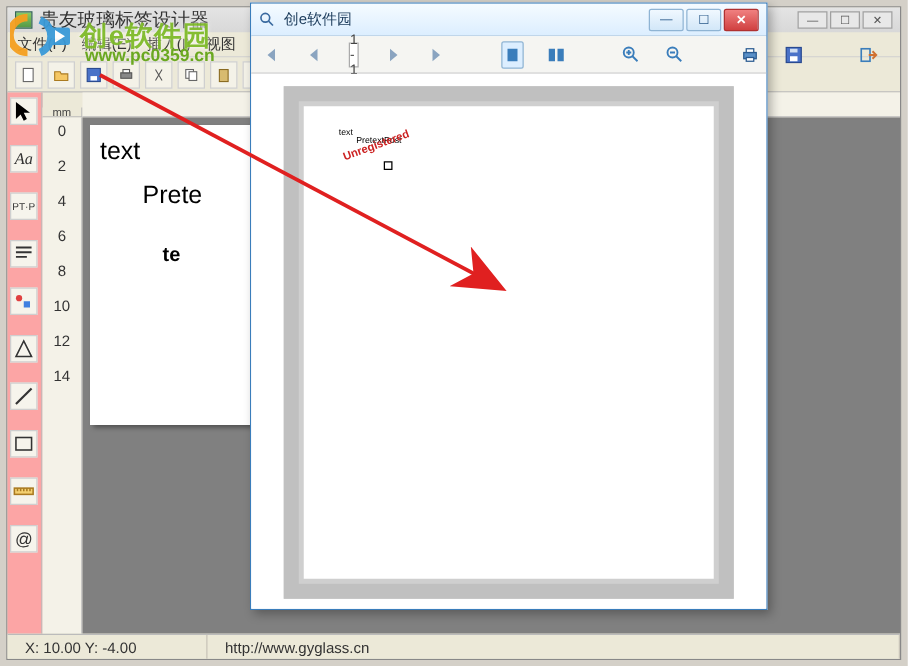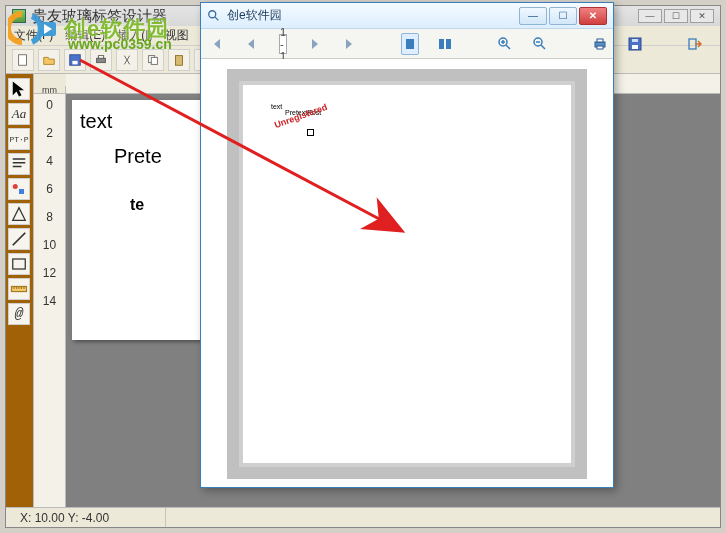--- a/index.html
+++ b/index.html
@@ -14,22 +14,22 @@
 .win-btn { width: 24px; height: 14px; border: 1px solid #a0a0a0; background: #e8e8e8; display: flex; align-items: center; justify-content: center; font-size: 9px; color: #555; cursor: pointer; }
 
 .menu-bar { height: 20px; display: flex; align-items: center; gap: 12px; padding: 0 8px; color: #333; background: #ece9d8; border-bottom: 1px solid #cfcfcf; }
 .menu-item { cursor: pointer; }
 
 .toolbar-main { height: 28px; background: #ece9d8; border-bottom: 1px solid #bbb; display: flex; align-items: center; padding: 0 6px; gap: 4px; }
 .tbtn { width: 22px; height: 22px; border: 1px solid #cfcfcf; background: #f4f2e8; display: flex; align-items: center; justify-content: center; cursor: pointer; }
 .tbtn svg { width: 14px; height: 14px; }
 
 .workspace { position: absolute; left: 0; right: 0; top: 68px; bottom: 20px; display: flex; }
-.left-tools { width: 28px; background: #a16207; border-right: 1px solid #bbb; display: flex; flex-direction: column; gap: 3px; padding: 4px 2px; }
-.lt { width: 22px; height: 22px; border: 1px solid #cfcfcf; background: #f6f4ec; display: flex; align-items: center; justify-content: center; font-size: 10px; color: #333; cursor: pointer; font-family: Liberation Mono, monospace; }
+.left-tools { width: 28px; background: #fca5a5; border-right: 1px solid #bbb; display: flex; flex-direction: column; gap: 16px; padding: 4px 2px; }
+.lt { width: 22px; height: 22px; border: 1px solid #cfcfcf; background: #f6f4ec; display: flex; align-items: center; justify-content: center; font-size: 10px; color: #333; cursor: pointer; }
 
 .ruler-area { flex: 1; display: flex; flex-direction: column; }
 .ruler-top { height: 20px; display: flex; }
 .ruler-corner { width: 32px; background: #ece9d8; border-right: 1px solid #bbb; border-bottom: 1px solid #bbb; display: flex; align-items: center; justify-content: center; font-size: 9px; color: #444; margin-top: 12px; }
 .ruler-h { flex: 1; background: #f4f2e8; border-bottom: 1px solid #bbb; }
 .center-row { flex: 1; display: flex; }
 .ruler-v { width: 32px; background: #f4f2e8; border-right: 1px solid #bbb; display: flex; flex-direction: column; align-items: center; padding-top: 4px; gap: 14px; font-size: 9px; color: #333; }
 .canvas-area { flex: 1; background: #808080; position: relative; overflow: hidden; }
 .doc-page { position: absolute; left: 6px; top: 6px; width: 150px; height: 240px; background: #fff; box-shadow: 2px 2px 4px rgba(0,0,0,0.4); padding: 10px 8px; font-family: Arial; font-size: 18px; color: #000; }
 .doc-page .t1 { font-size: 20px; margin-bottom: 12px; }
@@ -216,20 +216,21 @@
             <div class="t2">Prete</div>
             <div class="t3">te</div>
           </div>
         </div>
       </div>
     </div>
   </div>
 
   <div class="status-bar">
     <div class="status-cell" style="width:160px;">X: 10.00  Y: -4.00</div>
+    <div class="status-cell url">http://www.gyglass.cn</div>
   </div>
 </div>
 
 <div class="preview-window">
   <div class="pw-title">
     <svg class="pw-icon" viewBox="0 0 16 16">
         <circle cx="6" cy="6" r="4" fill="none" stroke="#3a6aa0" stroke-width="1.5"></circle>
         <path d="M9 9l4 4" stroke="#3a6aa0" stroke-width="1.5"></path>
       </svg>
     <span class="pw-text">创e软件园</span>

